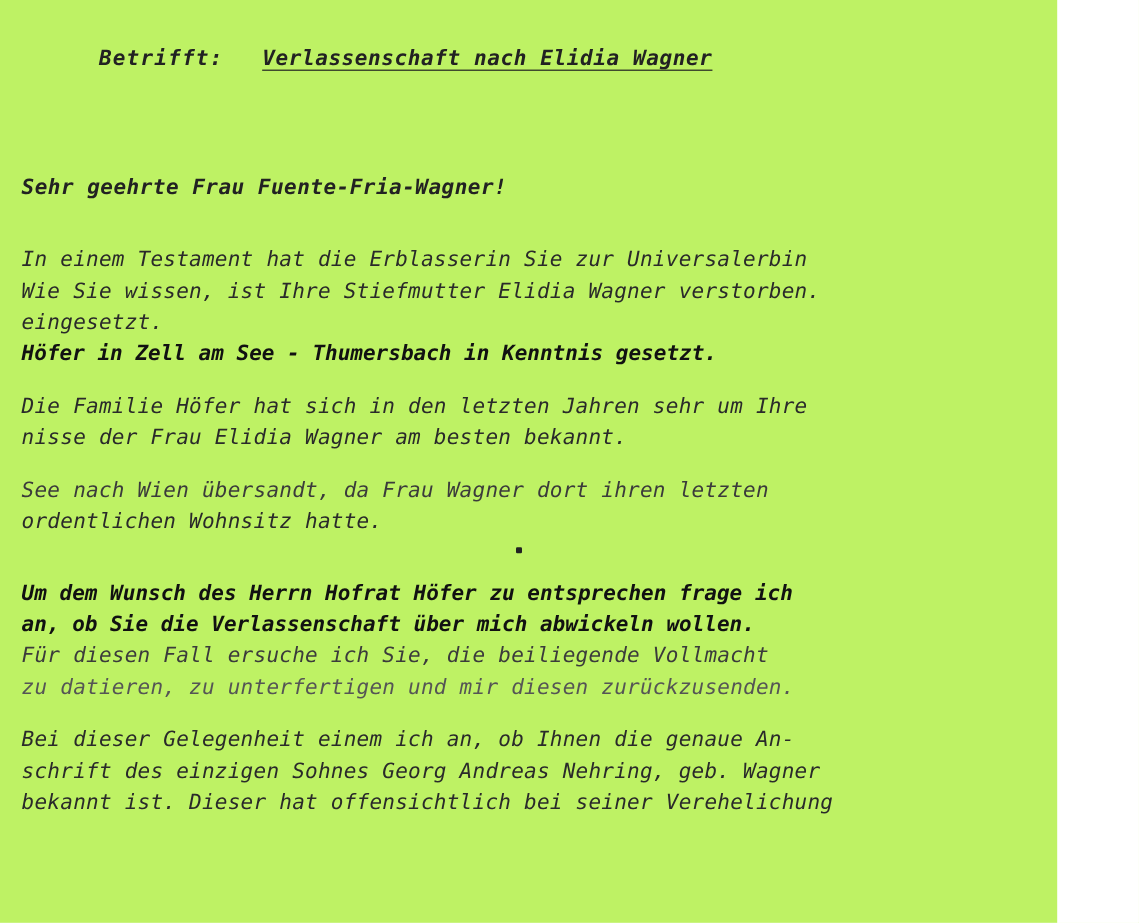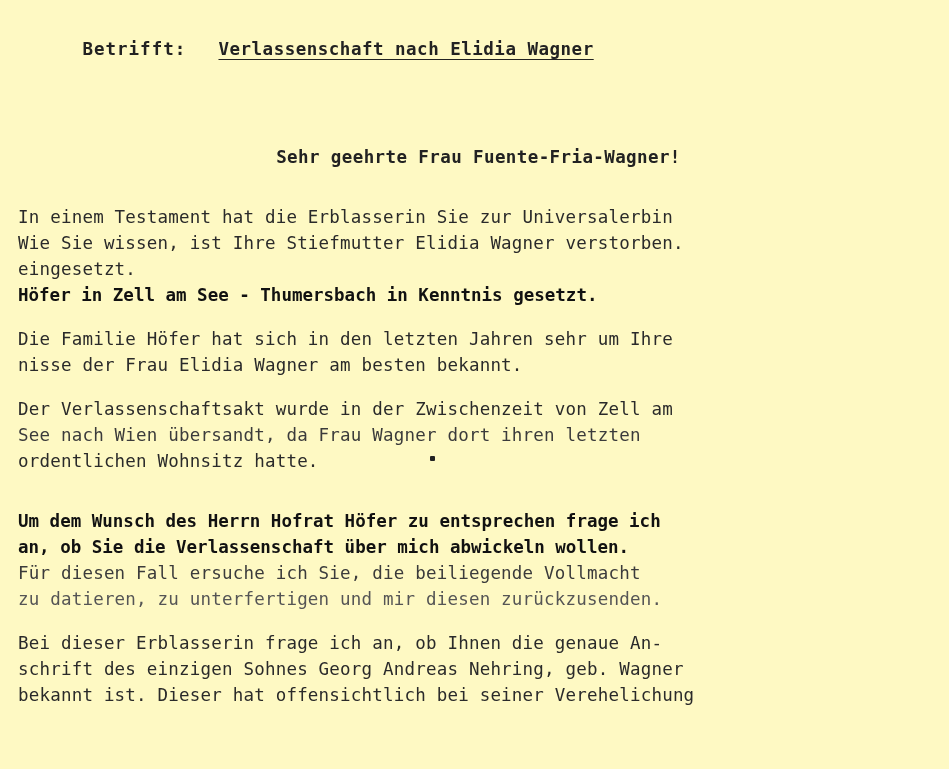--- a/index.html
+++ b/index.html
@@ -9,25 +9,26 @@
   }
   body {
     width: 949px;
     height: 769px;
     overflow: hidden;
     font-family: "DejaVu Sans Mono", monospace;
     color: #1a1a1a;
   }
   .page {
     position: relative;
-    width: 949px;
+    width: 881px;
     height: 769px;
-    background: #fef9c3;
+    background: #bef264;
     padding: 0;
     box-sizing: border-box;
+    font-style: italic;
   }
   .doc {
     position: absolute;
     left: 18px;
     top: 8px;
     right: 10px;
   }
 
   
   .line {
@@ -65,21 +66,20 @@
     letter-spacing: 0.5px;
   }
 
   .gap-lg { height: 56px; }
   .gap-md { height: 34px; }
   .gap-sm { height: 18px; }
 
   .salutation {
     font-weight: bold;
     letter-spacing: 0.4px;
-    text-align: center;
   }
 
   .dot-artifact {
     position: absolute;
     left: 430px;
     top: 456px;
     width: 5px;
     height: 5px;
     background: #222;
     border-radius: 1px;
@@ -116,38 +116,37 @@
     <div class="gap-sm"></div>
 
     <div class="block">
       <div class="line ink-1">Die Familie Höfer hat sich in den letzten Jahren sehr um Ihre</div>
       <div class="line ink-1">nisse der Frau Elidia Wagner am besten bekannt.</div>
     </div>
 
     <div class="gap-sm"></div>
 
     <div class="block">
-      <div class="line ink-1">Der Verlassenschaftsakt wurde in der Zwischenzeit von Zell am</div>
       <div class="line ink-2">See nach Wien übersandt, da Frau Wagner dort ihren letzten</div>
       <div class="line ink-1">ordentlichen Wohnsitz hatte.</div>
     </div>
 
     <div class="gap-md"></div>
 
     <div class="block">
       <div class="line bold">Um dem Wunsch des Herrn Hofrat Höfer zu entsprechen frage ich</div>
       <div class="line bold">an, ob Sie die Verlassenschaft über mich abwickeln wollen.</div>
       <div class="line ink-2">Für diesen Fall ersuche ich Sie, die beiliegende Vollmacht</div>
       <div class="line ink-3">zu datieren, zu unterfertigen und mir diesen zurückzusenden.</div>
     </div>
 
     <div class="gap-sm"></div>
 
     <div class="block">
-      <div class="line ink-1">Bei dieser Erblasserin frage ich an, ob Ihnen die genaue An-</div>
+      <div class="line ink-1">Bei dieser Gelegenheit einem ich an, ob Ihnen die genaue An-</div>
       <div class="line ink-1">schrift des einzigen Sohnes Georg Andreas Nehring, geb. Wagner</div>
       <div class="line ink-1">bekannt ist. Dieser hat offensichtlich bei seiner Verehelichung</div>
 
     </div>
 
   </div>
 
   <div class="dot-artifact"></div>
 </div>
 

